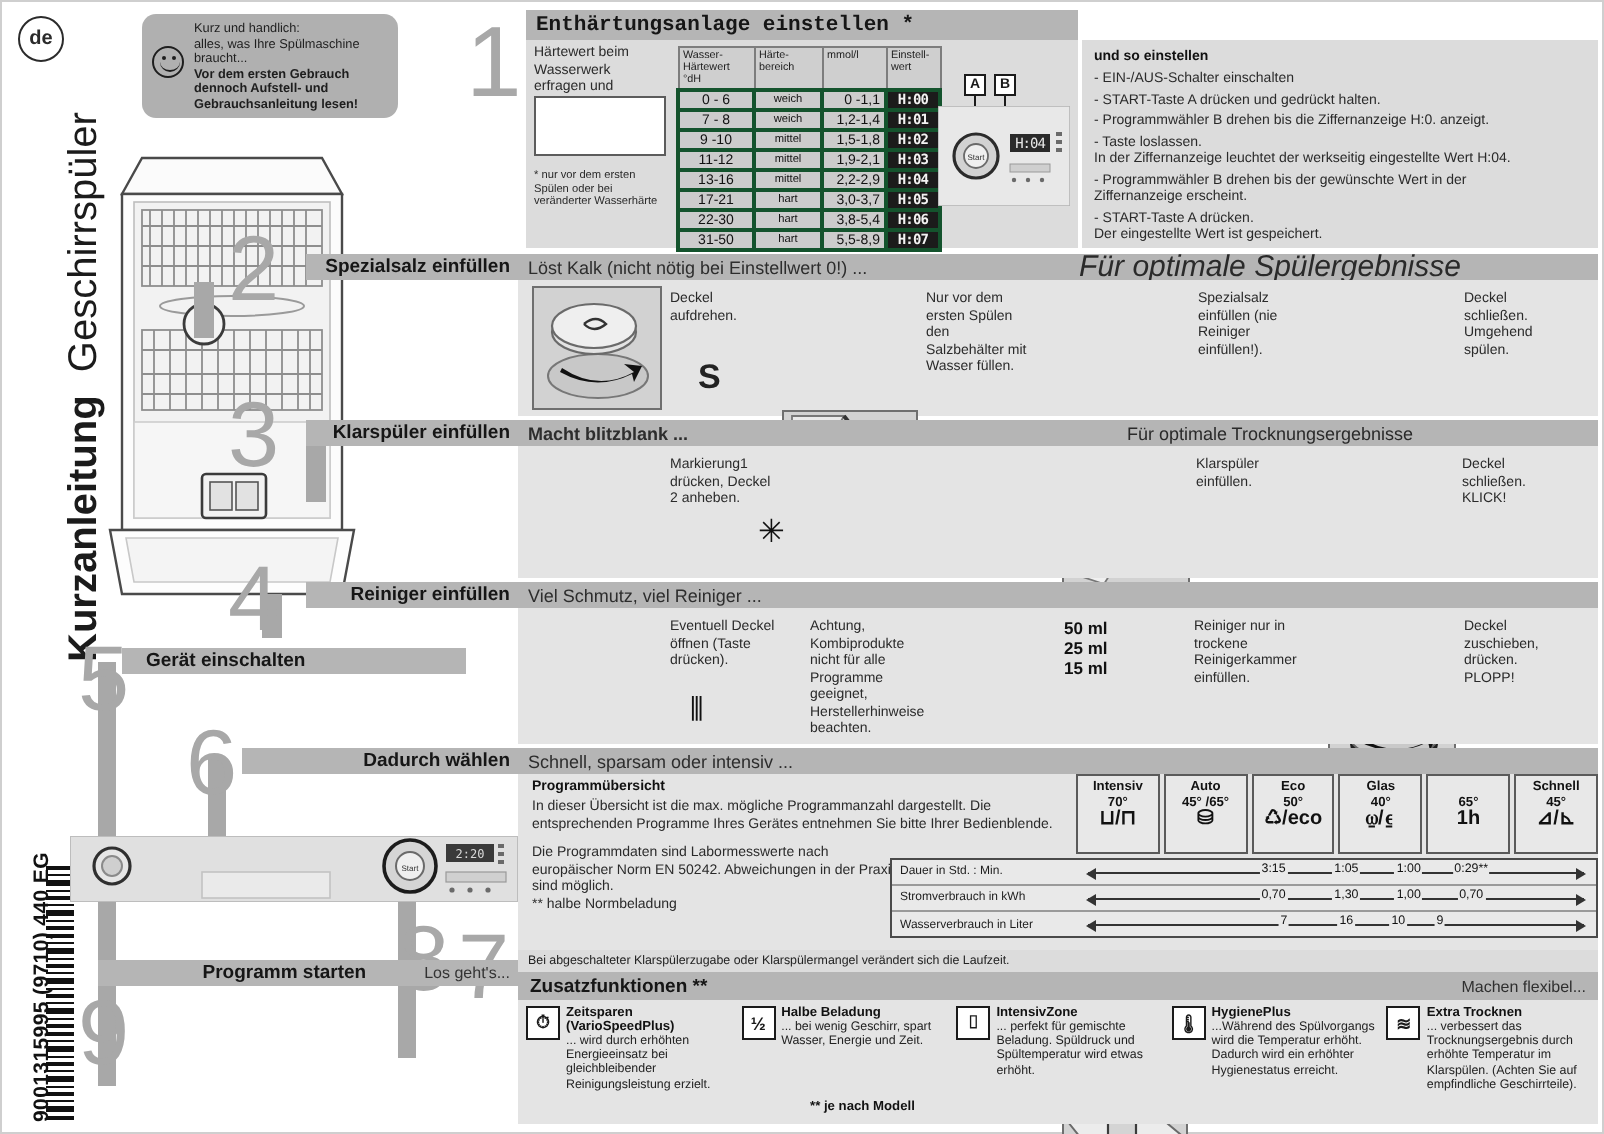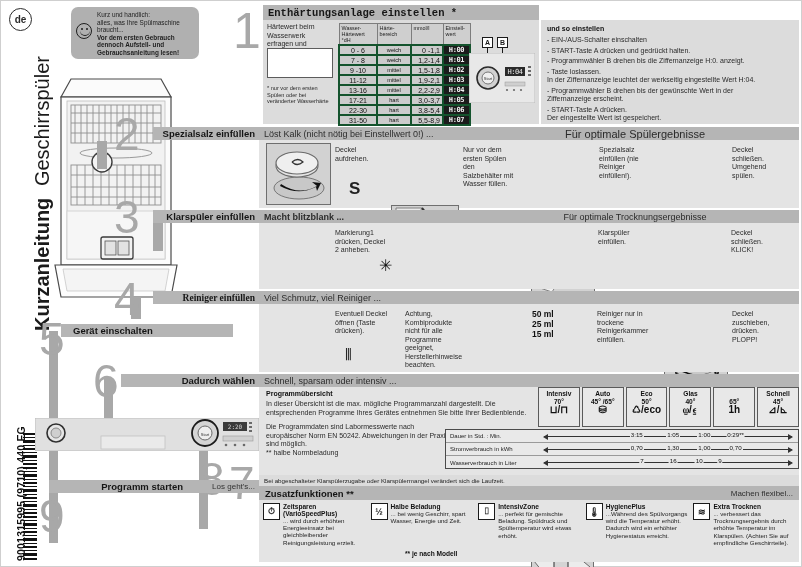--- a/index.html
+++ b/index.html
@@ -279,21 +279,21 @@
   <div class="abs stepnum" style="left:113px; top:196px;">3</div>
   <div class="abs stepnum" style="left:113px; top:278px;">4</div>
   <div class="abs stepnum" style="left:38px; top:318px;">5</div>
   <div class="abs stepnum" style="left:92px; top:360px;">6</div>
   <div class="abs stepnum" style="left:228px; top:462px;">7</div>
   <div class="abs stepnum" style="left:198px; top:458px;">8</div>
   <div class="abs stepnum" style="left:38px; top:495px;">9</div>
 
   <div class="abs grayband rowlabel" style="left:152px; top:126px; width:106px;">Spezialsalz einfüllen</div>
   <div class="abs grayband rowlabel" style="left:152px; top:209px; width:106px;">Klarspüler einfüllen</div>
-  <div class="abs grayband rowlabel" style="left:152px; top:290px; width:106px;font-family:Liberation Serif, serif;">Reiniger einfüllen</div>
+  <div class="abs grayband rowlabel" style="left:152px; top:290px; width:106px;">Reiniger einfüllen</div>
 
   <div class="abs grayband" style="left:60px; top:323px; width:172px; height:13px; display:flex; align-items:center; padding-left:12px;">
     <span style="font-size:9.5px; font-weight:bold;">Gerät einschalten</span>
   </div>
   <div class="abs grayband rowlabel" style="left:120px; top:373px; width:138px;">Dadurch wählen</div>
   <div class="abs grayband" style="left:48px; top:479px; width:210px; height:13px; display:flex; align-items:center; justify-content:flex-end; padding-right:4px;">
     <span style="font-size:9.5px; font-weight:bold;">Programm starten</span>
     <span style="font-size:8px; color:#333; margin-left:4px;padding-left:25px;">Los geht's...</span>
   </div>
 
@@ -429,21 +429,21 @@
       <div class="cap" style="white-space: pre-line; margin-bottom: 2px;">- Taste loslassen.
   In der Ziffernanzeige leuchtet der werkseitig eingestellte Wert H:04.</div>
       <div class="cap" style="white-space: pre-line; margin-bottom: 2px;">- Programmwähler B drehen bis der gewünschte Wert in der
   Ziffernanzeige erscheint.</div>
       <div class="cap" style="white-space: pre-line; margin-bottom: 2px;">- START-Taste A drücken.
   Der eingestellte Wert ist gespeichert.</div>
     </div>
 
   <div class="abs grayband rowsub" style="left:258px; top:126px; width:212px;">Löst Kalk (nicht nötig bei Einstellwert 0!) ...</div>
   <div class="abs grayband" style="left:470px; top:126px; width:328px; height:13px; display:flex; align-items:center; justify-content:center;">
-    <span style="font-size:11px; color:#2a2a2a;">Für optimale Spülergebnisse</span>
+    <span style="font-size:15px; color:#2a2a2a;font-style:italic;">Für optimale Spülergebnisse</span>
   </div>
   <div class="abs vlightpanel" style="left:258px; top:139px; width:540px; height:68px;"></div>
 
   <div class="abs photo" style="left:265px; top:142px; width:65px; height:62px;">
     <svg width="65" height="62" viewBox="0 0 65 62">
       <ellipse cx="32" cy="44" rx="25" ry="11" fill="#c8c8c8" stroke="#777" stroke-width="1"></ellipse>
       <ellipse cx="30" cy="22" rx="21" ry="11" fill="#e3e3e3" stroke="#6a6a6a" stroke-width="1.1"></ellipse>
       <ellipse cx="30" cy="19" rx="21" ry="11" fill="#efefef" stroke="#6a6a6a" stroke-width="1.1"></ellipse>
       <path d="M25 18 q6 -5 11 0 q-6 5 -11 0" fill="none" stroke="#333" stroke-width="1.2"></path>
       <path d="M14 40 q18 12 36 2 l-5 -4 l9 1 l-4 8 l-1 -4 q-18 9 -36 -1 z" fill="#111"></path>

